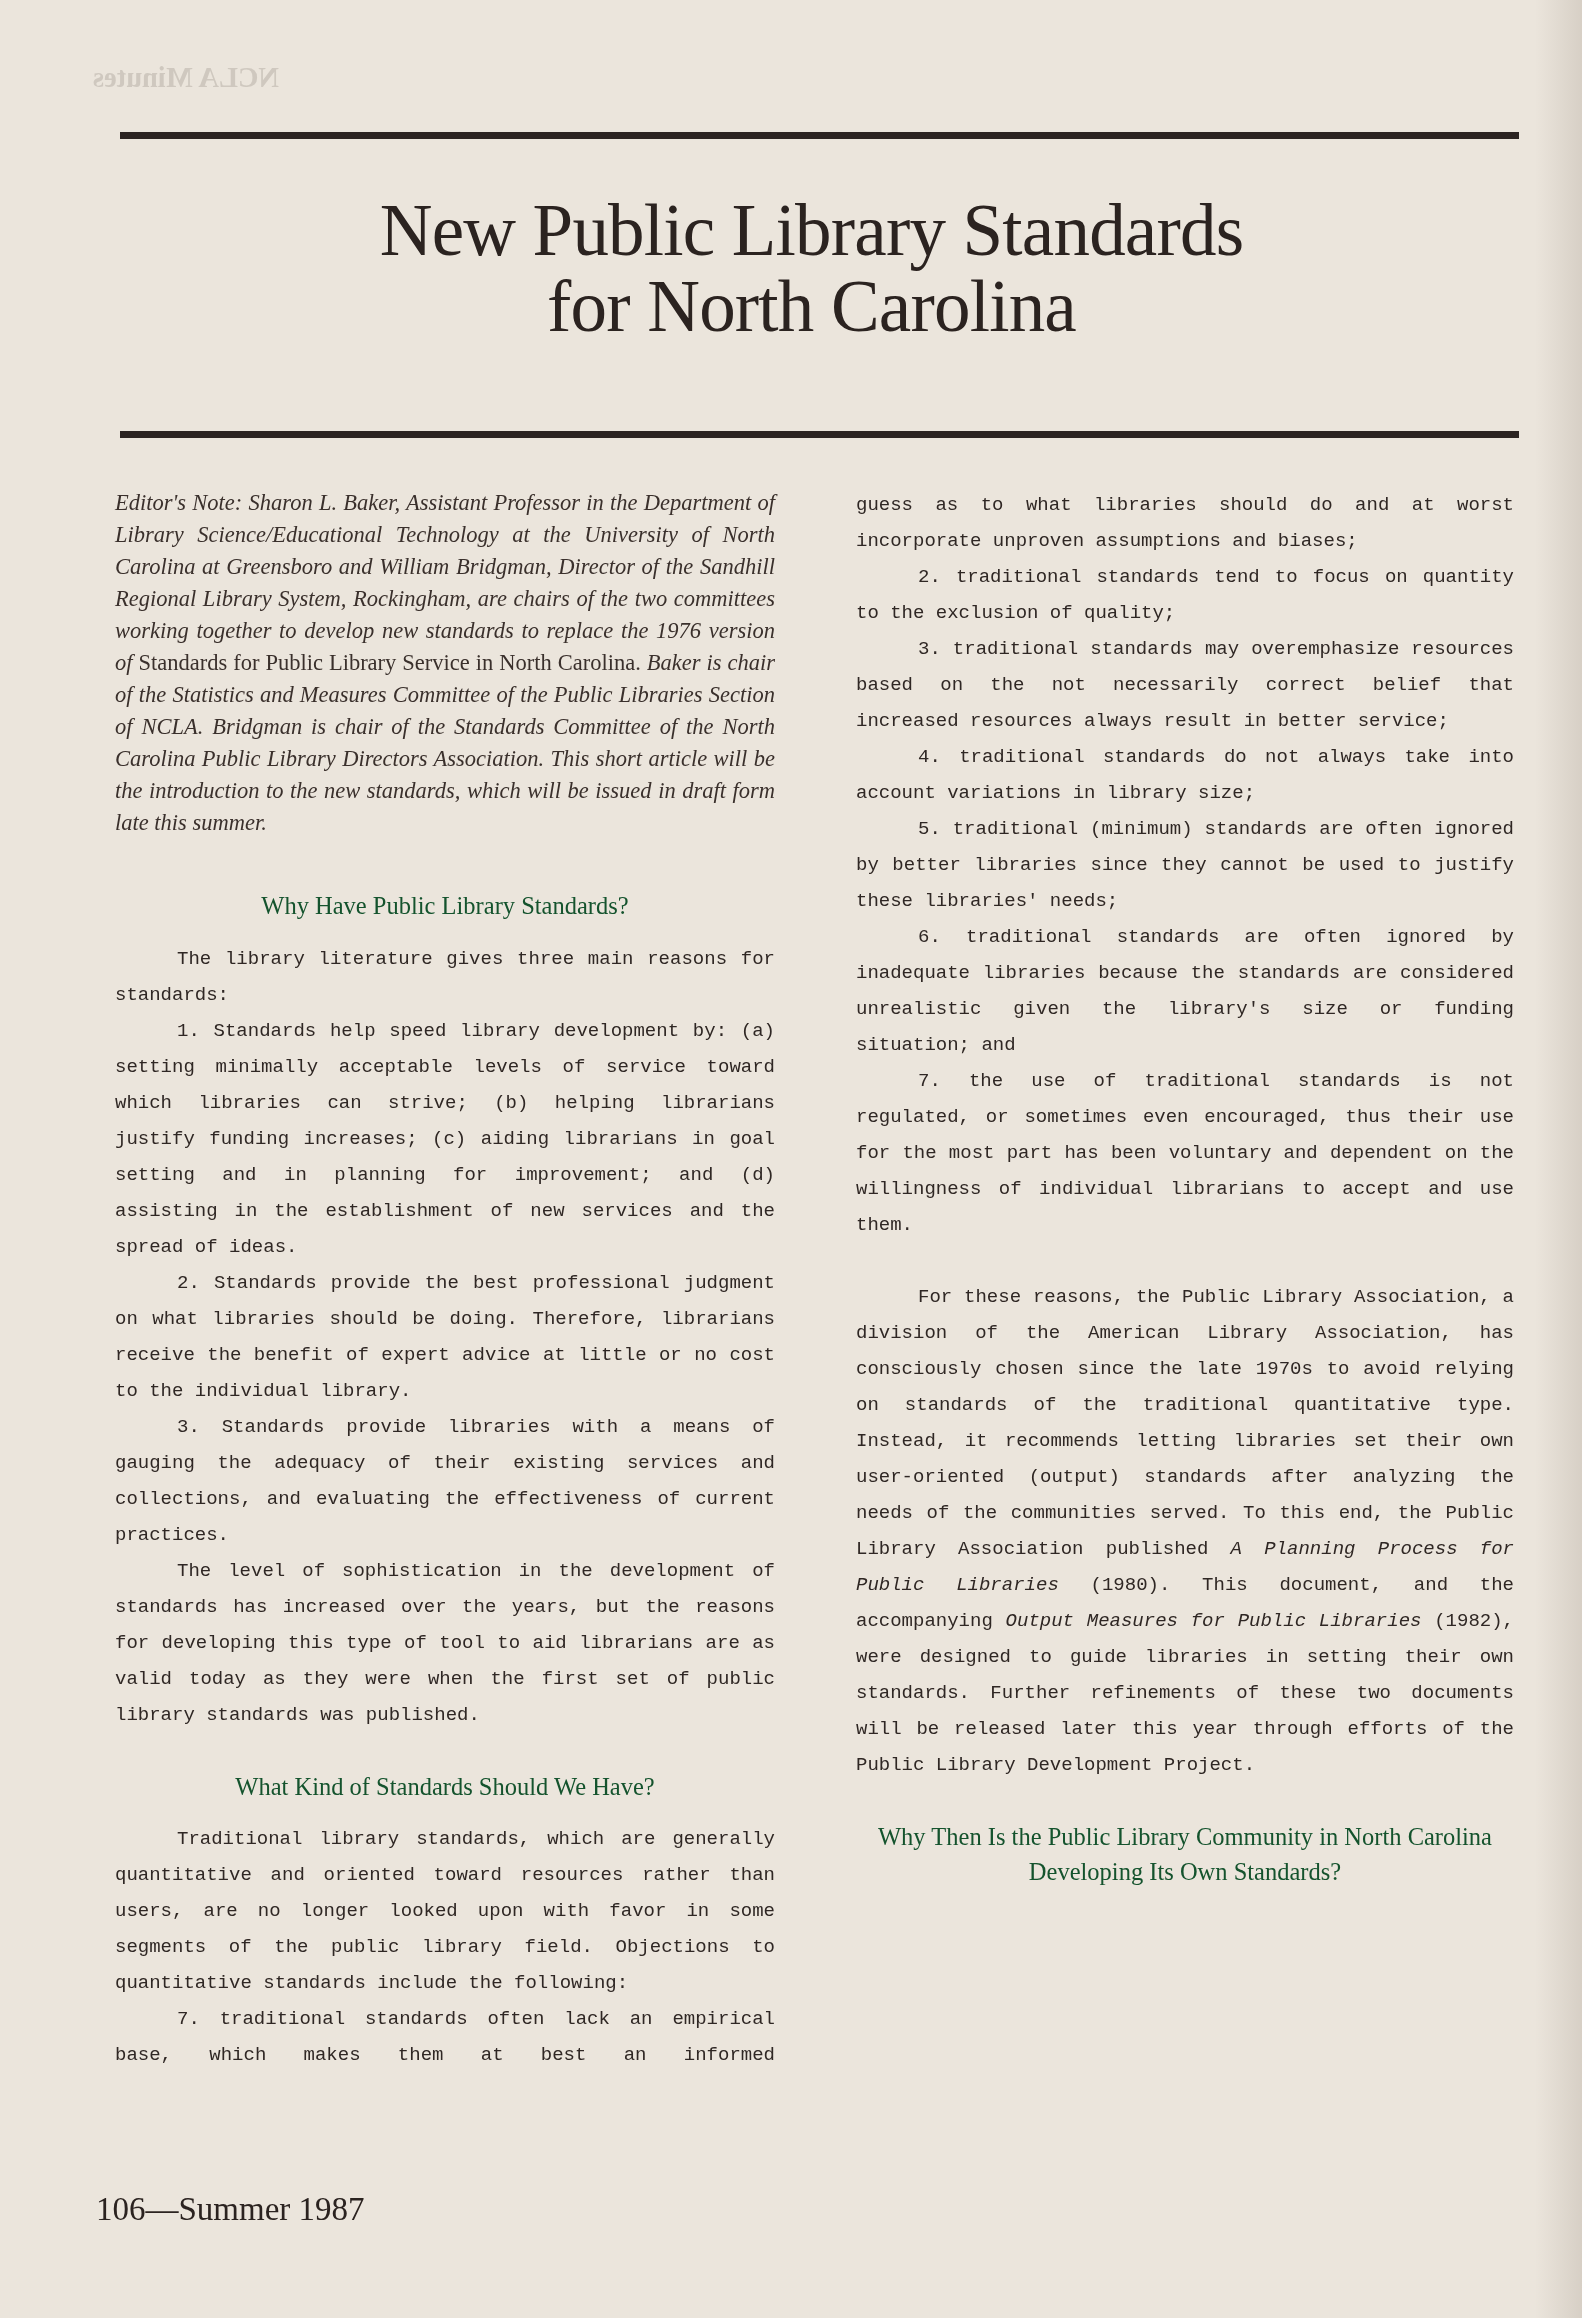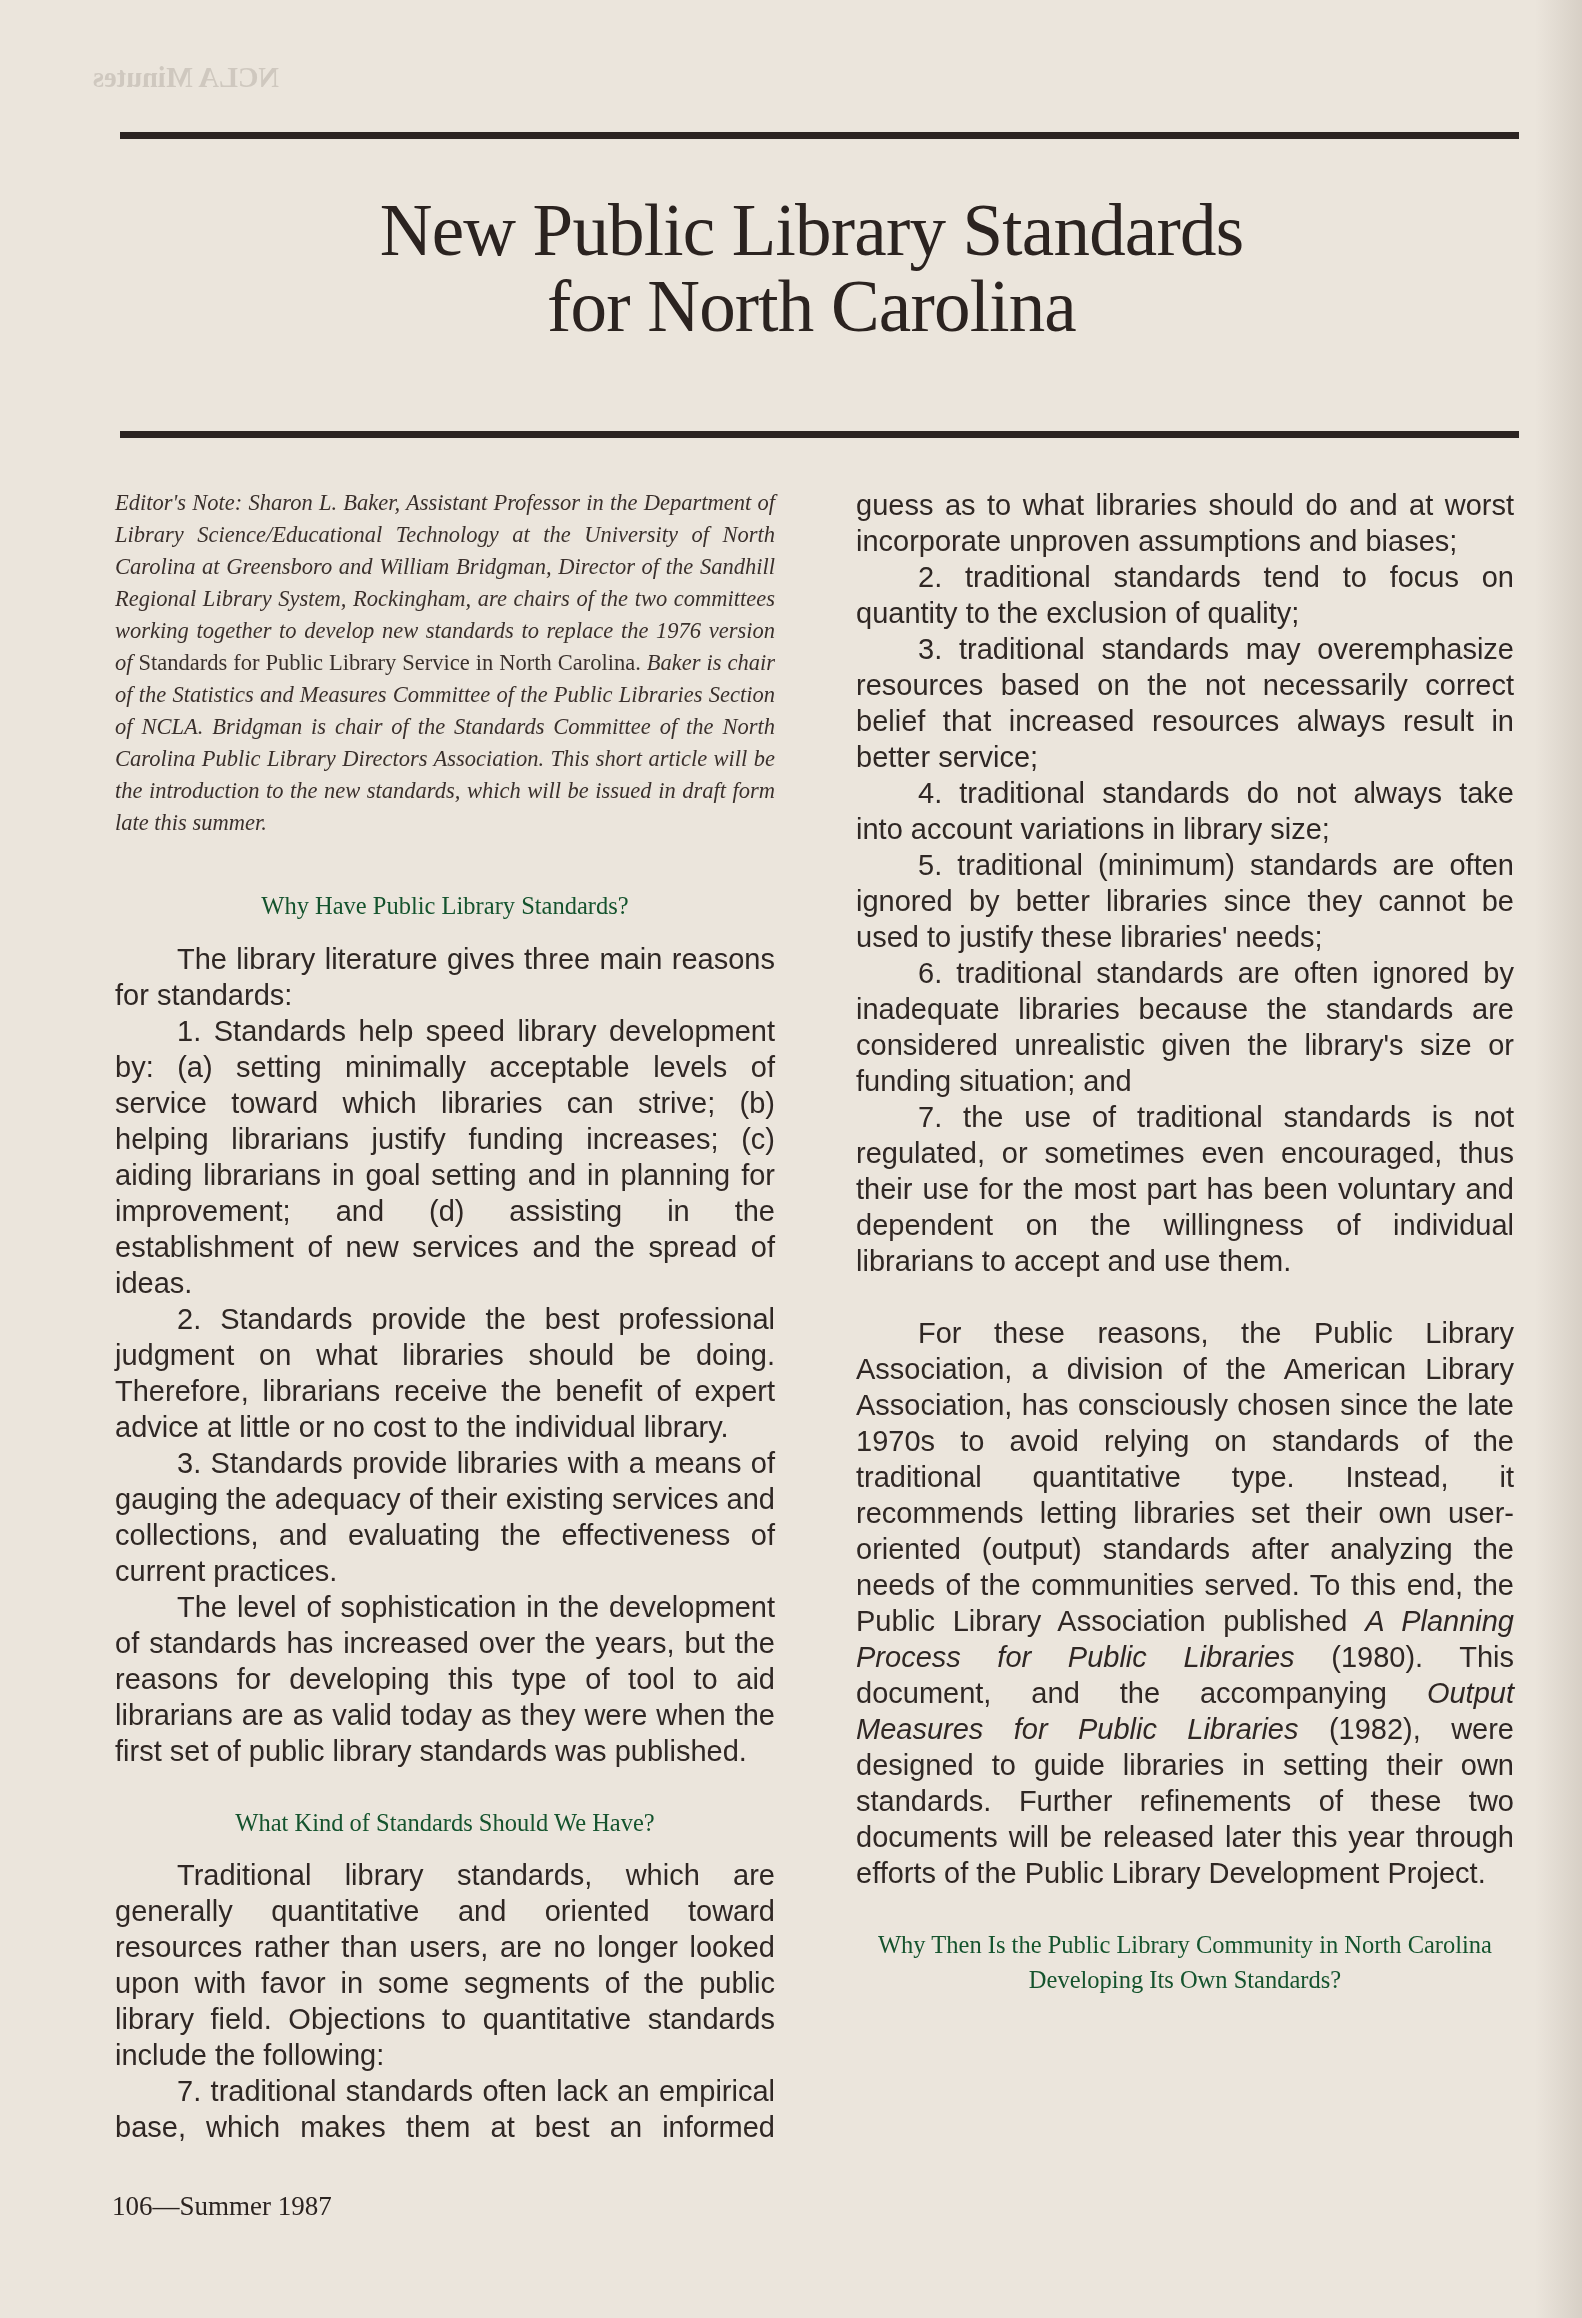--- a/index.html
+++ b/index.html
@@ -34,30 +34,30 @@
   .note {
     font-family: "Liberation Serif", serif; font-style: italic; font-size: 22.5px;
     line-height: 32px; text-align: justify; margin: 0 0 32px 0; color: #3a302c;
   }
   .note .up { font-style: normal; }
   .head {
     font-family: "Liberation Serif", serif; font-weight: normal; font-size: 24.5px;
     line-height: 35px; margin: 0; color: #14532d; text-align: center;
   }
   .body p {
-    font-family: Liberation Sans, sans-serif; font-size: 29px; line-height: 36px;
+    font-family: Liberation Mono, monospace; font-size: 19px; line-height: 36px;
     text-align: justify; margin: 0; text-indent: 62px;
   }
   .body p.noindent { text-indent: 0; }
   .gap { height: 36px; }
   .gap-s { height: 17.4px; }
   em { font-style: italic; }
   .footer {
-    position: absolute; left: 112px; top: 2191px;
-    font-family: "Liberation Serif", serif; font-size: 27px; color: #2b2320;
+    position: absolute; left: 96px; top: 2191px;
+    font-family: "Liberation Serif", serif; font-size: 33px; color: #2b2320;
   }
 </style>
 </head>
 <body>
 
 <div class="bleed">NCLA Minutes</div>
 
 <div class="rule top"></div>
 <h1 class="title">
   <span>New Public Library Standards</span>

